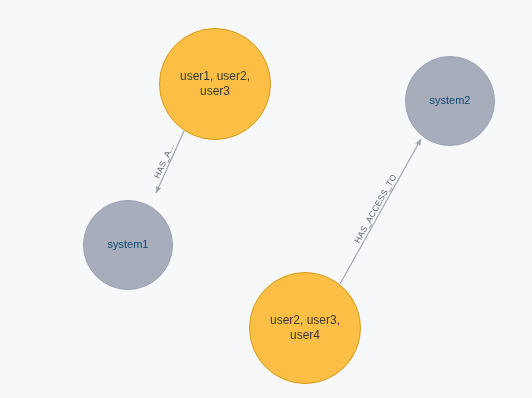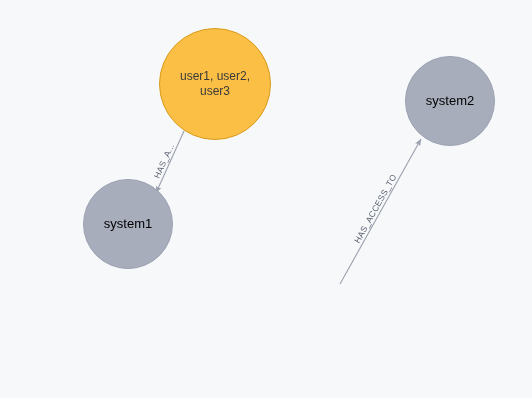--- a/index.html
+++ b/index.html
@@ -38,22 +38,22 @@
   }
   .node-user {
     background: #fbbf45;
     border: 1.6px solid #d79b1c;
     color: #3a3a3a;
     font-size: 12px;
   }
   .node-system {
     background: #a7adbb;
     border: 1.6px solid #9aa1b0;
-    color: #000000;
-    font-size: 13px;
+    color: #0c4a6e;
+    font-size: 11px;
   }
   .node-label {
     padding: 0 8px;
     white-space: pre-line;
     pointer-events: none;
   }
   .edge-label {
     font-size: 8.5px;
     fill: #5a6070;
     font-family: "Liberation Sans", sans-serif;
@@ -77,22 +77,26 @@
         <line x1="340" y1="284" x2="421" y2="139" stroke="#9aa0ac" stroke-width="1.1" marker-end="url(#arrowhead)"></line>
         <text class="edge-label" x="380.5" y="211.5" text-anchor="middle" dy="-3" transform="rotate(-60.81 380.5 211.5)">HAS_ACCESS_TO</text>
       </g>
   </svg>
 
   <div class="node node-user" style="left:159px; top:28px; width:112px; height:112px;">
     <span class="node-label">user1, user2,
 user3</span>
   </div>
 
-  <div class="node node-system" style="left:83px; top:179px; width:90px; height:90px;">
+  <div class="node node-system" style="left:83px; top:200px; width:90px; height:90px;">
     <span class="node-label">system1</span>
   </div>
 
   <div class="node node-system" style="left:405px; top:56px; width:90px; height:90px;">
     <span class="node-label">system2</span>
   </div>
 
+  <div class="node node-user" style="left:249px; top:272px; width:112px; height:112px;">
+    <span class="node-label">user2, user3,
+user4</span>
+  </div>
 
 </div>
 
 </body></html>

